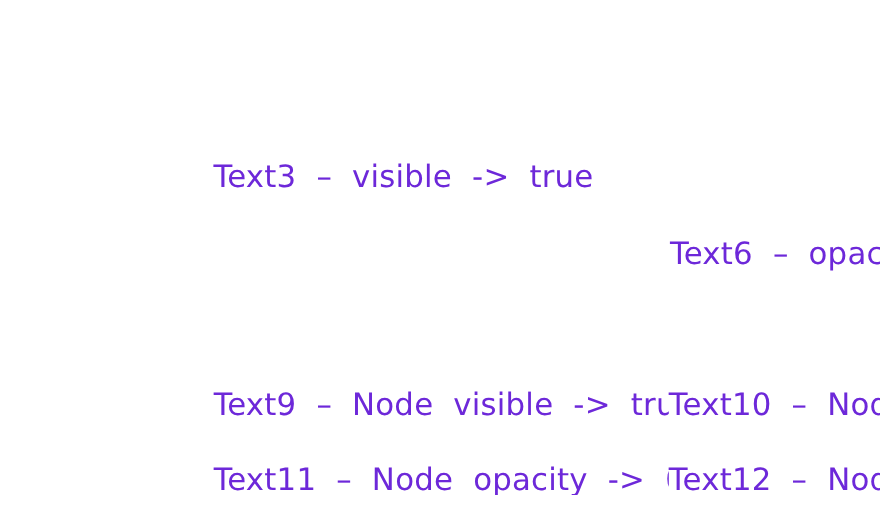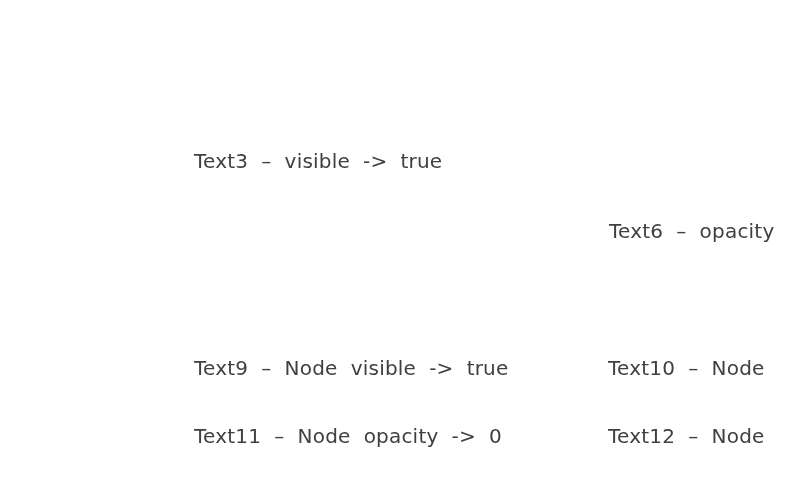--- a/index.html
+++ b/index.html
@@ -17,24 +17,24 @@
     overflow: hidden;           
     font-family: "DejaVu Sans", "Liberation Sans", sans-serif;
     color: #000000;
     -webkit-font-smoothing: antialiased;
   }
 
   
   .run {
     position: absolute;
     white-space: pre;
-    font-size: 20px;
+    font-size: 28px;
     line-height: 28px;
     letter-spacing: 0.2px;
-    color: #404040;
+    color: #6d28d9;
   }
 
   
   .run-text3  { left: 194px; top: 147px; }
   
   .run-text6  { left: 609px; top: 217px; }
   
   .run-text9  { left: 194px; top: 354px; }
   .run-text10 { left: 608px; top: 354px; }
   

